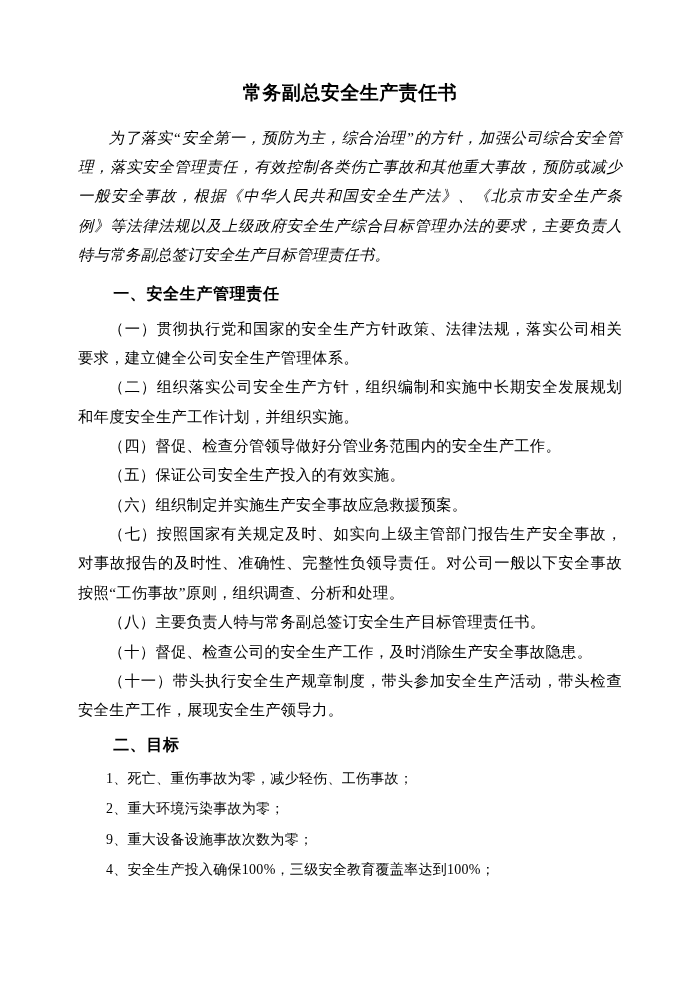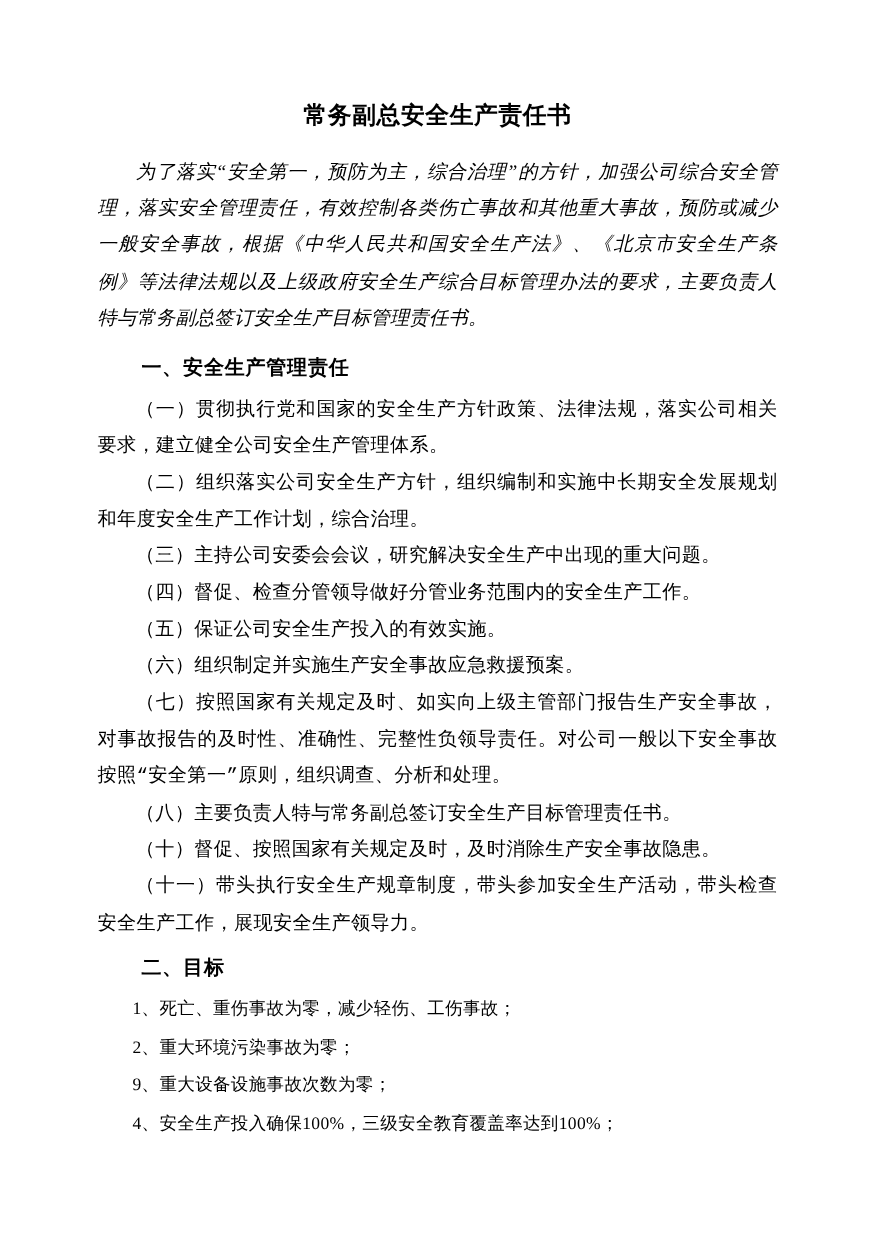--- a/index.html
+++ b/index.html
@@ -50,21 +50,20 @@
     letter-spacing: 0.04em;
   }
   .list-item {
     font-size: 15.3px;
     line-height: 1.92;
     margin: 0;
     text-align: justify;
     text-justify: inter-ideograph;
     text-indent: 2em;
     letter-spacing: 0.02em;
-    font-family: Liberation Mono, monospace;
   }
   .goal-item {
     font-size: 14px;
     line-height: 2.18;
     margin: 0;
     text-indent: 2em;
     letter-spacing: 0.02em;
   }
   .spacer-sm { height: 4px; }
 </style>
@@ -75,28 +74,27 @@
 
   <h1 class="doc-title">常务副总安全生产责任书</h1>
 
   <p class="body-para">为了落实“安全第一，预防为主，综合治理”的方针，加强公司综合安全管理，落实安全管理责任，有效控制各类伤亡事故和其他重大事故，预防或减少一般安全事故，根据《中华人民共和国安全生产法》、《北京市安全生产条例》等法律法规以及上级政府安全生产综合目标管理办法的要求，主要负责人特与常务副总签订安全生产目标管理责任书。</p>
 
   <div class="spacer-sm"></div>
 
   <h2 class="section-heading">一、安全生产管理责任</h2>
 
   <p class="list-item">（一）贯彻执行党和国家的安全生产方针政策、法律法规，落实公司相关要求，建立健全公司安全生产管理体系。</p>
-  <p class="list-item">（二）组织落实公司安全生产方针，组织编制和实施中长期安全发展规划和年度安全生产工作计划，综合治理。</p>
-  <p class="list-item">（三）主持公司安委会会议，研究解决安全生产中出现的重大问题。</p>
+  <p class="list-item">（二）组织落实公司安全生产方针，组织编制和实施中长期安全发展规划和年度安全生产工作计划，并组织实施。</p>
   <p class="list-item">（四）督促、检查分管领导做好分管业务范围内的安全生产工作。</p>
   <p class="list-item">（五）保证公司安全生产投入的有效实施。</p>
   <p class="list-item">（六）组织制定并实施生产安全事故应急救援预案。</p>
-  <p class="list-item">（七）按照国家有关规定及时、如实向上级主管部门报告生产安全事故，对事故报告的及时性、准确性、完整性负领导责任。对公司一般以下安全事故按照“安全第一”原则，组织调查、分析和处理。</p>
+  <p class="list-item">（七）按照国家有关规定及时、如实向上级主管部门报告生产安全事故，对事故报告的及时性、准确性、完整性负领导责任。对公司一般以下安全事故按照“工伤事故”原则，组织调查、分析和处理。</p>
   <p class="list-item">（八）主要负责人特与常务副总签订安全生产目标管理责任书。</p>
-  <p class="list-item">（十）督促、按照国家有关规定及时，及时消除生产安全事故隐患。</p>
+  <p class="list-item">（十）督促、检查公司的安全生产工作，及时消除生产安全事故隐患。</p>
   <p class="list-item">（十一）带头执行安全生产规章制度，带头参加安全生产活动，带头检查安全生产工作，展现安全生产领导力。</p>
 
   <h2 class="section-heading">二、目标</h2>
 
   <p class="goal-item">1、死亡、重伤事故为零，减少轻伤、工伤事故；</p>
   <p class="goal-item">2、重大环境污染事故为零；</p>
   <p class="goal-item">9、重大设备设施事故次数为零；</p>
   <p class="goal-item">4、安全生产投入确保100%，三级安全教育覆盖率达到100%；</p>
 
 </div>

